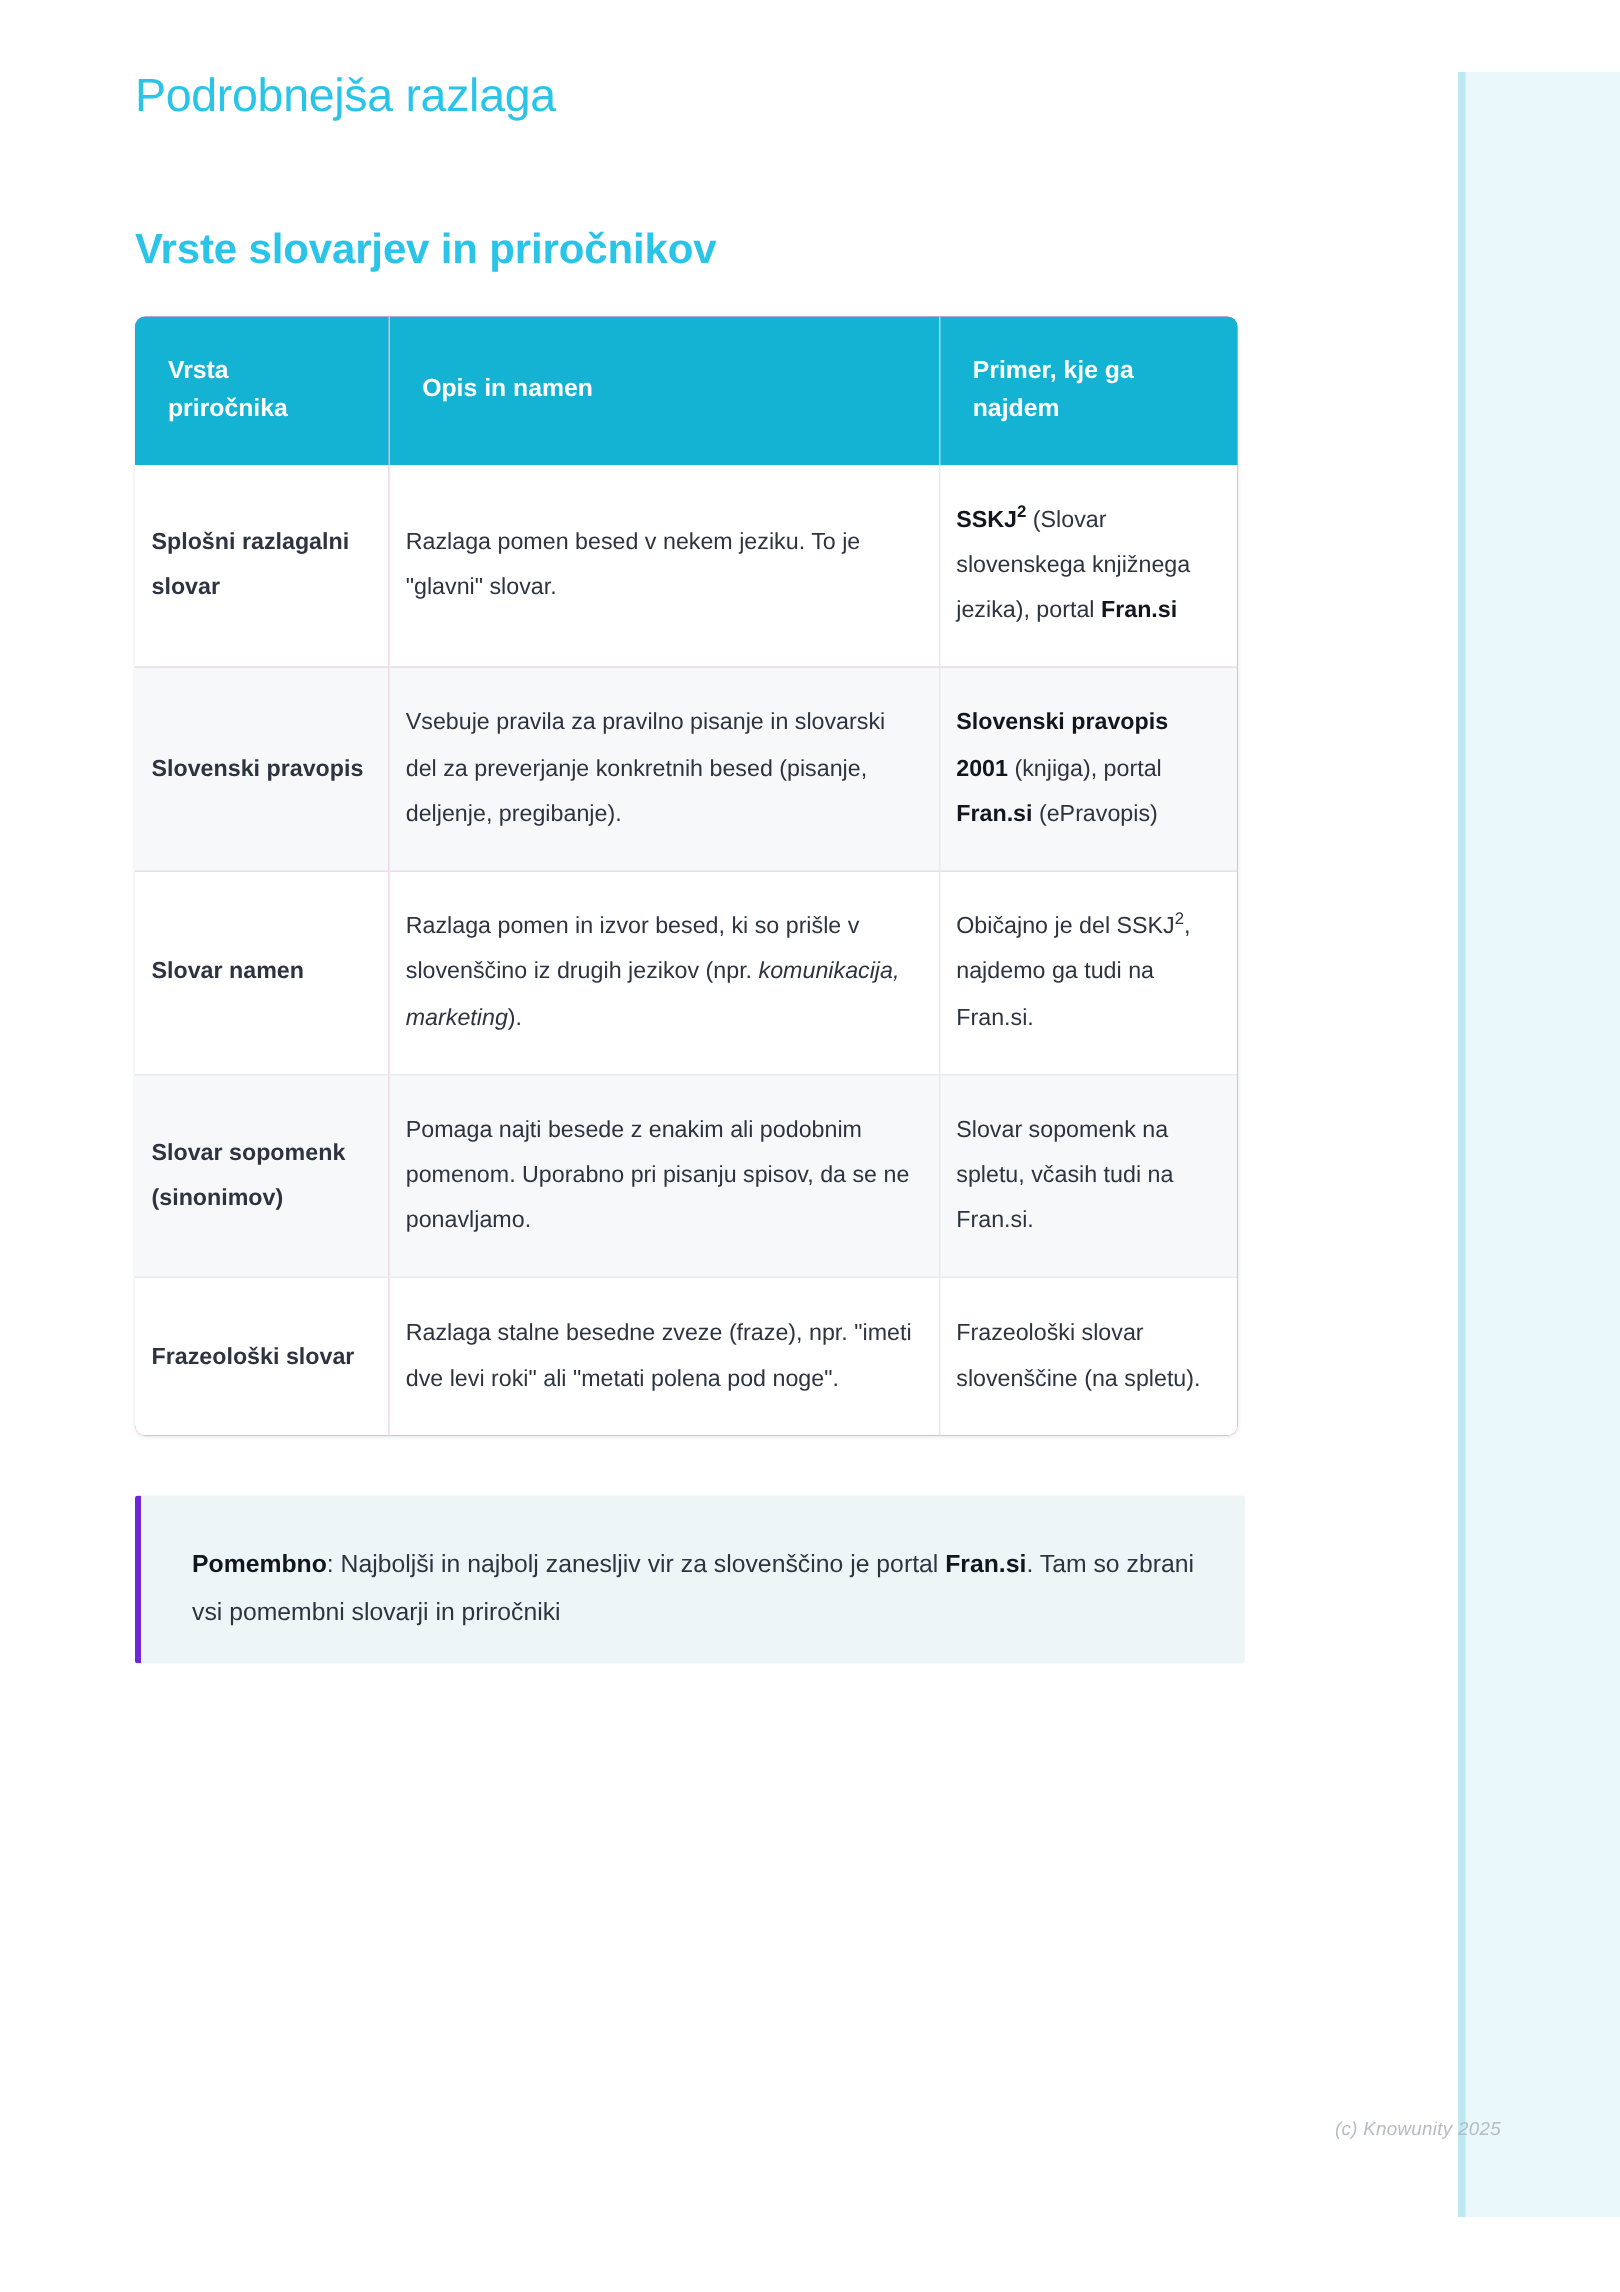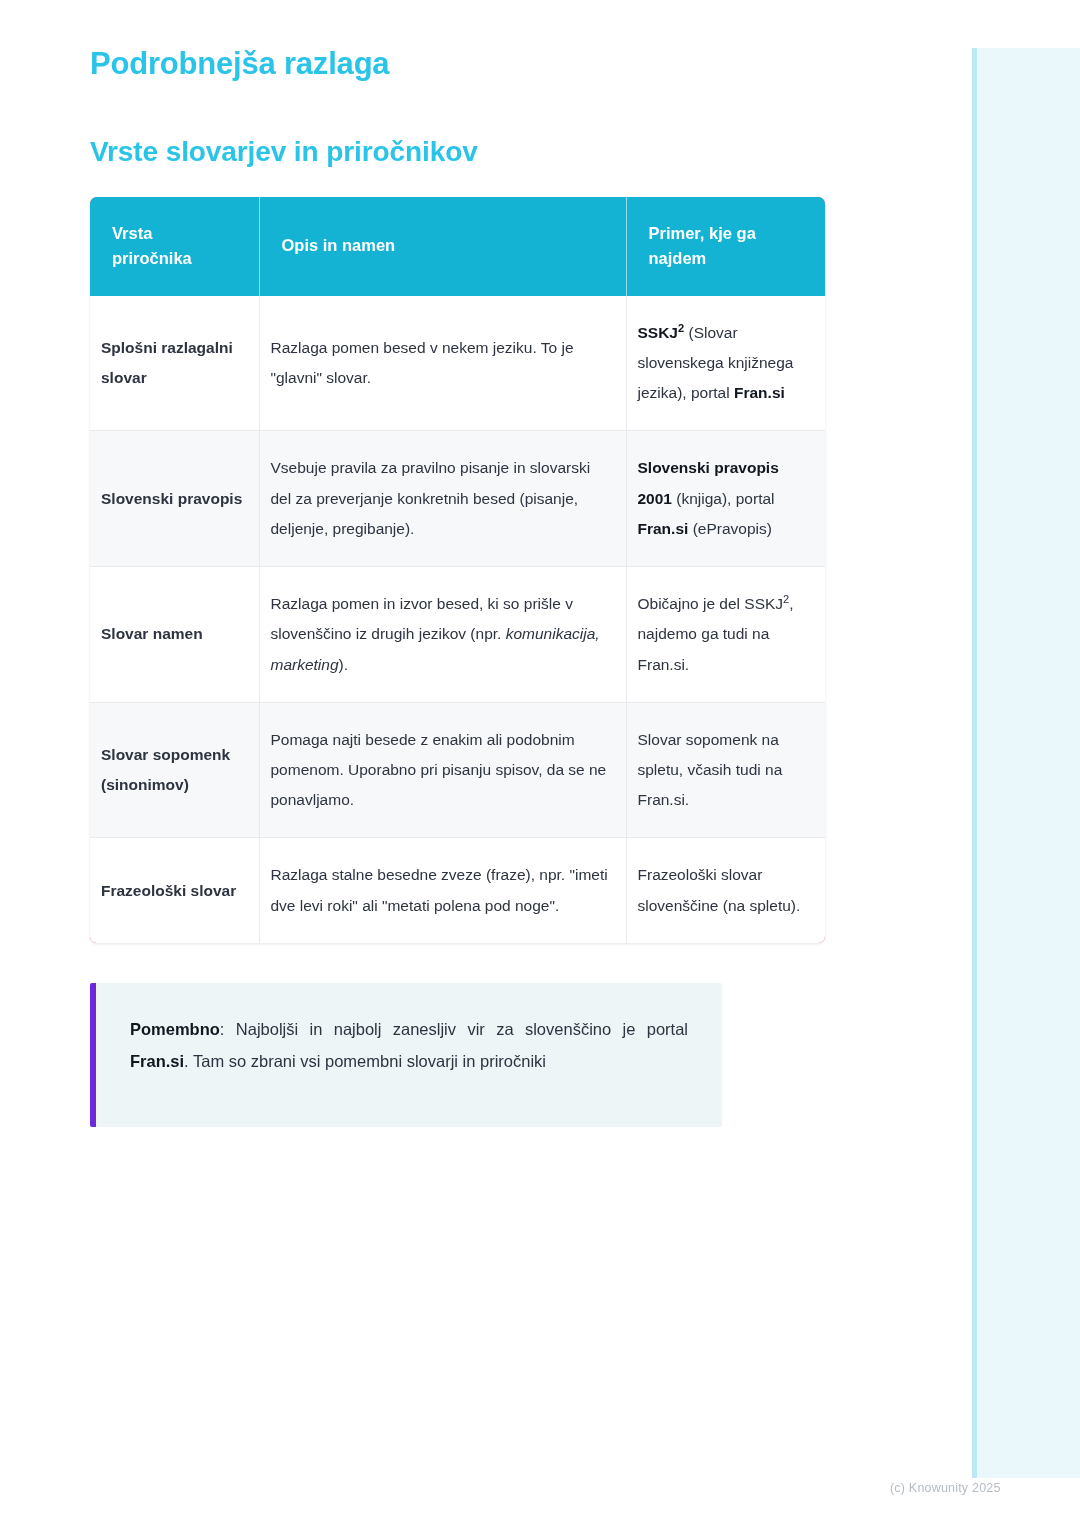--- a/index.html
+++ b/index.html
@@ -40,23 +40,23 @@
     position: absolute;
     top: 0;
     left: 0;
     width: 972px;
     padding: 44px 90px 0 90px;
   }
 
   h1.doc-title {
     font-size: 31px;
     line-height: 1.3;
-    font-weight: 700;
+    font-weight: 400;
     color: #2ac4e8;
-    margin: 0 0 50px 0;
+    margin: 0 0 64px 0;
     letter-spacing: -0.2px;
   }
 
   h2.section-title {
     font-size: 28px;
     line-height: 1.3;
     font-weight: 700;
     color: #2ac4e8;
     margin: 0 0 26px 0;
     letter-spacing: -0.1px;
@@ -116,43 +116,44 @@
   col.c2 { width: 367px; }
   col.c3 { width: 199px; }
 
   b, strong { font-weight: 700; color: #11161f; }
   i, em { font-style: italic; }
   sup { font-size: 0.72em; vertical-align: super; line-height: 0; }
 
   
   .callout {
     margin-top: 40px;
-    width: 632px;
+    width: 740px;
     background: #eef5f7;
-    border-left: 6px solid #6d28d9;
-    padding: 30px 34px 50px 34px;
+    border-left: 4px solid #6d28d9;
+    padding: 30px 34px 18px 34px;
     border-radius: 2px;
   }
   .callout p {
     margin: 0;
     font-size: 16.5px;
     line-height: 1.95;
     color: #2d3440;
     text-align: justify;
   }
 
   
   .watermark {
     position: absolute;
-    top: 1481px;
+    top: 1412px;
     left: 890px;
     font-size: 12.5px;
     color: #b6bcc4;
     white-space: nowrap;
     letter-spacing: 0.2px;
+    font-style: italic;
   }
 </style>
 </head>
 <body>
 
 <div class="right-strip"></div>
 <div class="right-strip-edge"></div>
 
 <div class="page">
 

